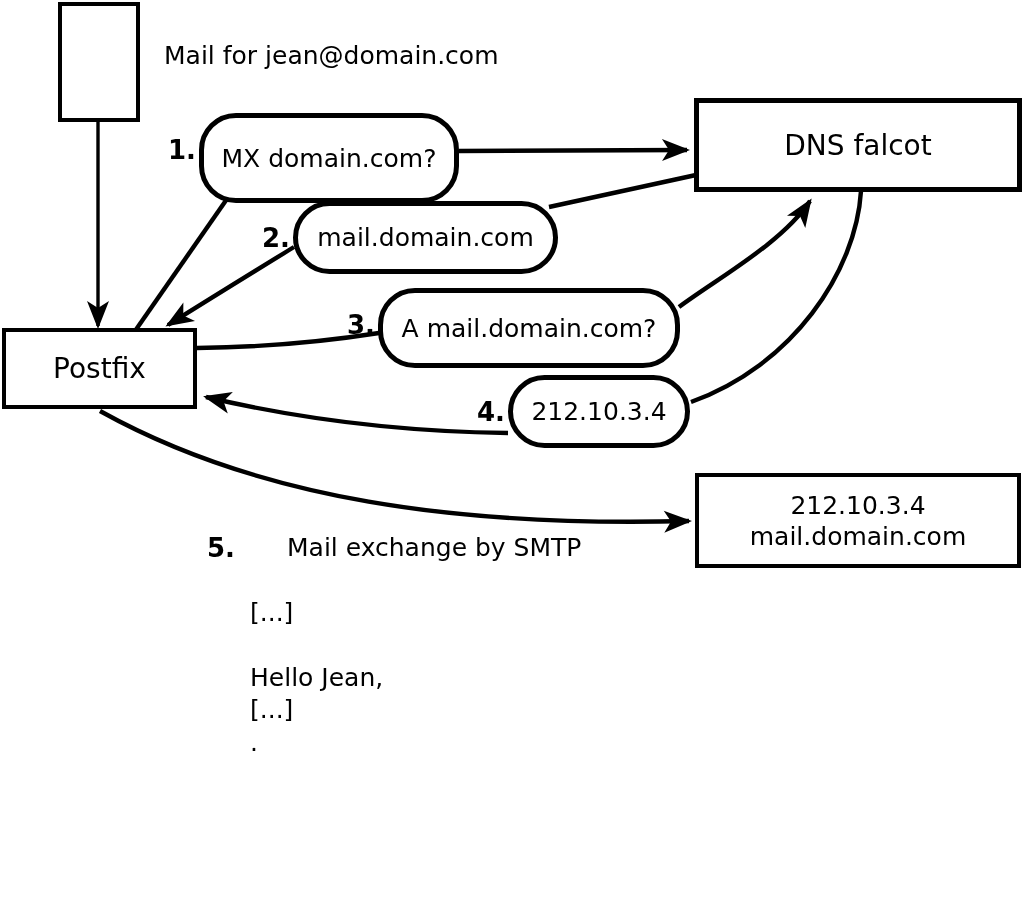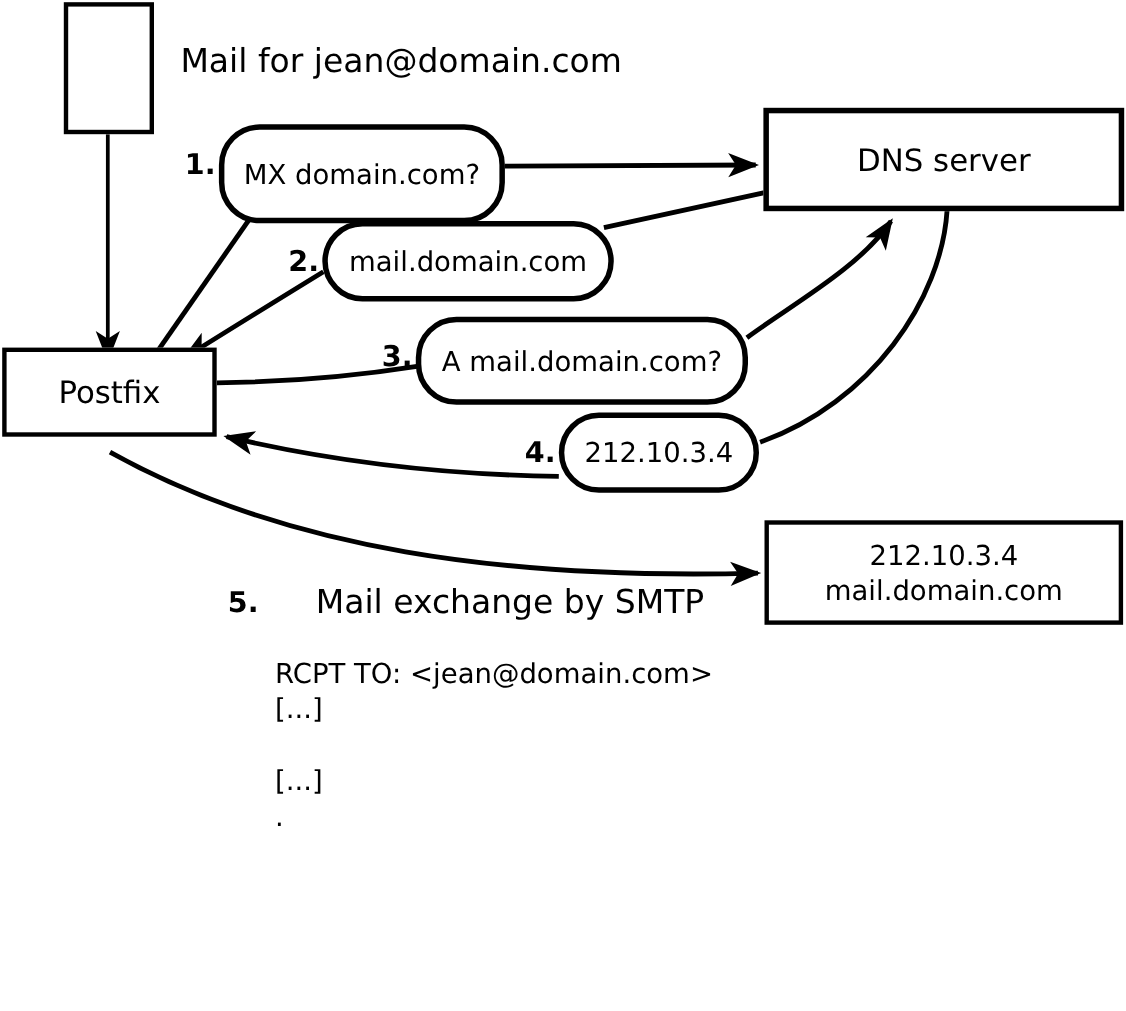--- a/index.html
+++ b/index.html
@@ -47,21 +47,21 @@
     position: absolute;
     font-size: 26px;
     font-weight: bold;
     text-align: right;
     width: 40px;
     line-height: 30px;
     z-index: 3;
   }
   .free-text {
     position: absolute;
-    font-size: 30px;
+    font-size: 25px;
     line-height: 30px;
     white-space: nowrap;
     z-index: 2;
   }
   .smtp-block {
     position: absolute;
     left: 250px;
     top: 597px;
     z-index: 2;
   }
@@ -95,24 +95,24 @@
       <path d="M 508 433 Q 350 431 206 397" stroke-width="4.4" marker-end="url(#ah)"></path>
       <path d="M 100 411 C 260 500 460 527 689 521" stroke-width="4.4" marker-end="url(#ah)"></path>
     </g>
   </svg>
 
   <div class="node" style="left:58px; top:2px; width:82px; height:120px;"></div>
 
   <div class="free-text" style="left:164px; top:41px;">Mail for jean@domain.com</div>
 
   <div class="node" style="left:694px; top:98px; width:328px; height:94px; border-width:5px;">
-    <span class="node-label">DNS server</span>
+    <span class="node-label">DNS falcot</span>
   </div>
 
-  <div class="node" style="left:2px; top:316px; width:195px; height:81px;">
+  <div class="node" style="left:2px; top:328px; width:195px; height:81px;">
     <span class="node-label">Postfix</span>
   </div>
 
   <div class="node" style="left:695px; top:473px; width:326px; height:95px;">
     <div>
       <div class="big-label">212.10.3.4</div>
       <div class="big-label">mail.domain.com</div>
     </div>
   </div>
 
@@ -131,20 +131,20 @@
 
   <div class="step-num" style="left:156px; top:135px;">1.</div>
   <div class="step-num" style="left:250px; top:223px;">2.</div>
   <div class="step-num" style="left:335px; top:310px;">3.</div>
   <div class="step-num" style="left:465px; top:397px;">4.</div>
   <div class="step-num" style="left:195px; top:533px;">5.</div>
 
   <div class="free-text" style="left:251px; top:533px;margin-left:36px;">Mail exchange by SMTP</div>
 
   <div class="smtp-block">
-    <div class="smtp-line">RCPT TO: &lt;jean@domain.com&gt;</div>
     <div class="smtp-line">[...]</div>
     <div class="smtp-line"></div>
+    <div class="smtp-line">Hello Jean,</div>
     <div class="smtp-line">[...]</div>
     <div class="smtp-line">.</div>
   </div>
 
 </div>
 
 </body></html>

